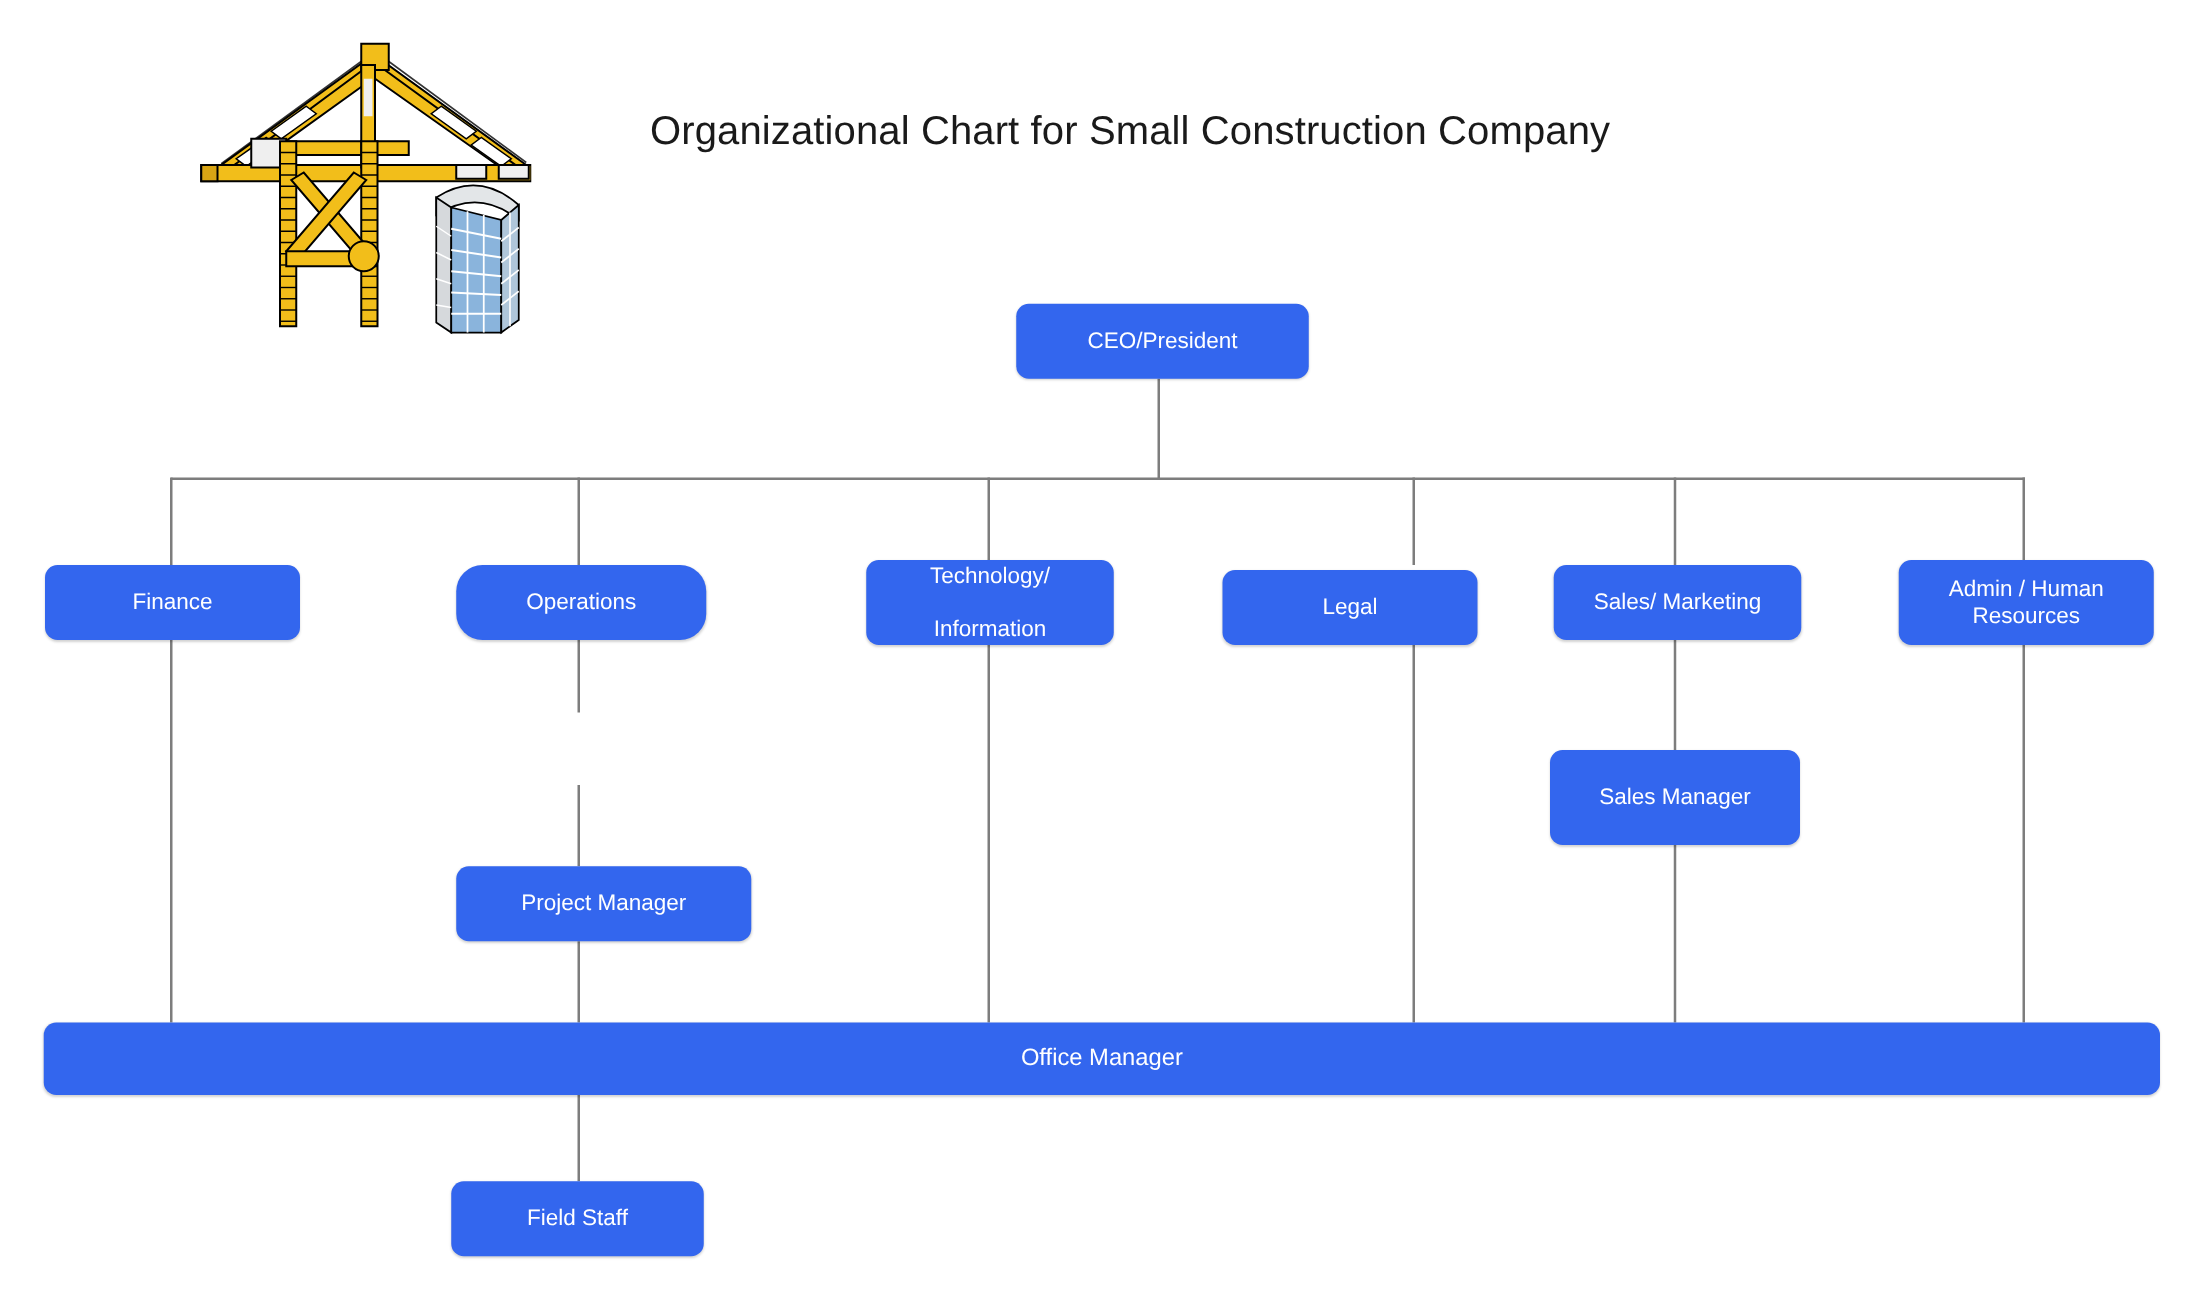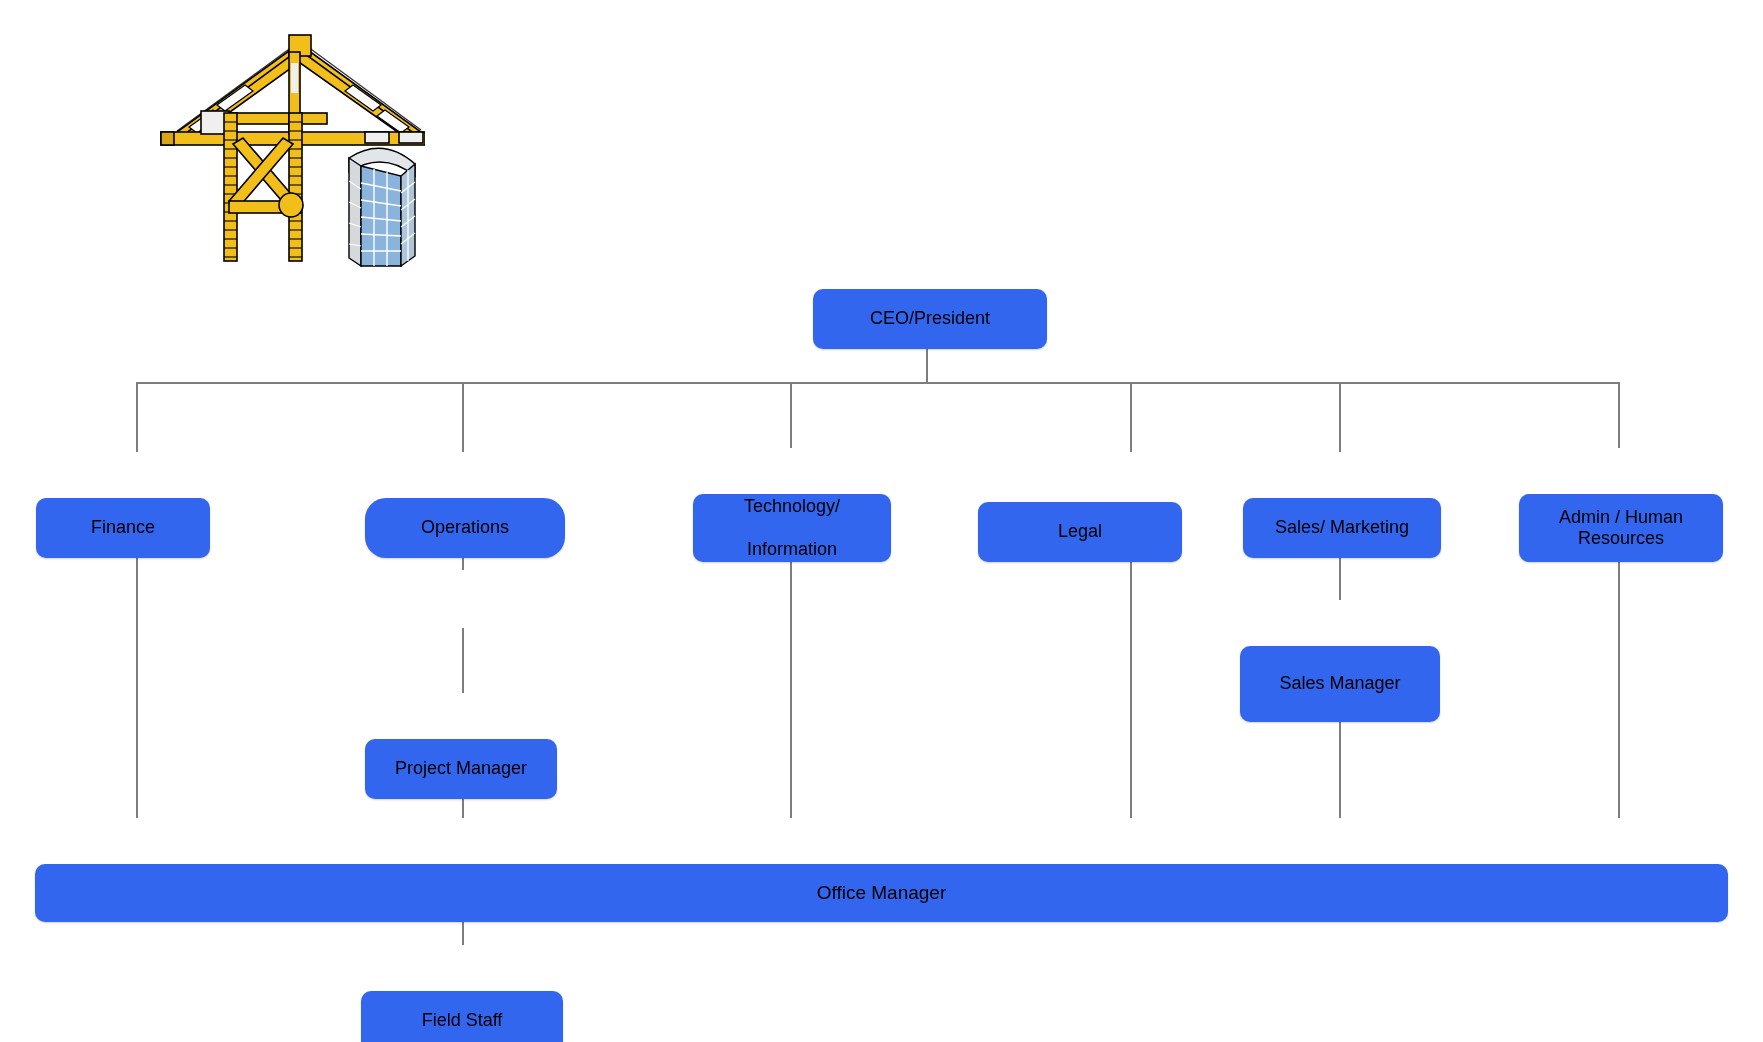--- a/index.html
+++ b/index.html
@@ -37,33 +37,32 @@
     background: #7d7d7d;
   }
   .line.v { width: 2px; }
   .line.h { height: 2px; }
 
   
   .node {
     position: absolute;
     background: #3366ee;
     border-radius: 10px;
-    color: #000000;
+    color: #ffffff;
     display: flex;
     align-items: center;
     justify-content: center;
     text-align: center;
     font-size: 18px;
     font-weight: 400;
     line-height: 1.18;
     box-sizing: border-box;
     padding: 2px 8px;
     box-shadow: 0 1px 2px rgba(0,0,0,0.18);
     z-index: 5;
-    margin-top: 46px;
   }
   .node.wide { font-size: 19px; }
 
   
   #crane-illustration {
     position: absolute;
     left: 125px;
     top: 18px;
     width: 300px;
     height: 250px;
@@ -205,20 +204,21 @@
         <g stroke="#FFFFFF" stroke-width="1.2">
           <line x1="224" y1="163" x2="236" y2="171"></line>
           <line x1="224" y1="184" x2="236" y2="190"></line>
           <line x1="224" y1="205" x2="236" y2="209"></line>
           <line x1="224" y1="226" x2="236" y2="228"></line>
         </g>
       </g>
     </svg>
   </div>
 
+  <div id="chart-title">Organizational Chart for Small Construction Company</div>
 
   <div class="line v" style="left:926px; top:303px; height:80px;"></div>
 
   <div class="line h" style="left:137px; top:382px; width:1483px;"></div>
 
   <div class="line v" style="left:136px;  top:382px; height:70px;"></div>
   <div class="line v" style="left:462px;  top:382px; height:70px;"></div>
   <div class="line v" style="left:790px;  top:382px; height:66px;"></div>
   <div class="line v" style="left:1130px; top:382px; height:70px;"></div>
   <div class="line v" style="left:1339px; top:382px; height:70px;"></div>
@@ -233,21 +233,21 @@
   <div class="line v" style="left:1339px; top:512px; height:88px;"></div>
   <div class="line v" style="left:1339px; top:660px; height:158px;"></div>
   <div class="line v" style="left:1618px; top:516px; height:302px;"></div>
 
   <div class="line v" style="left:462px; top:876px; height:69px;"></div>
 
   <div class="node" style="left:813px; top:243px; width:234px; height:60px;">
     <span>CEO/President</span>
   </div>
 
-  <div class="node" style="left:36px; top:452px; width:174px; height:60px;">
+  <div class="node" style="left:36px; top:452px; width:204px; height:60px;">
     <span>Finance</span>
   </div>
 
   <div class="node" style="left:365px; top:452px; width:200px; height:60px;border-radius:21px;">
     <span>Operations</span>
   </div>
 
   <div class="node" style="left:693px; top:448px; width:198px; height:68px; flex-direction:column;justify-content:space-between;">
     <span>Technology/</span>
     <span>Information</span>
@@ -260,21 +260,21 @@
   <div class="node" style="left:1519px; top:448px; width:204px; height:68px; flex-direction:column;">
     <span>Admin / Human</span>
     <span>Resources</span>
   </div>
 
   <div class="node" style="left:1243px; top:452px; width:198px; height:60px;">
     <span>Sales/ Marketing</span>
   </div>
 
 
-  <div class="node" style="left:365px; top:693px; width:192px; height:60px;">
+  <div class="node" style="left:365px; top:693px; width:236px; height:60px;">
     <span>Project Manager</span>
   </div>
 
   <div class="node" style="left:1240px; top:600px; width:200px; height:76px;">
     <span>Sales Manager</span>
   </div>
 
   <div class="node wide" style="left:35px; top:818px; width:1693px; height:58px;">
     <span>Office Manager</span>
   </div>

